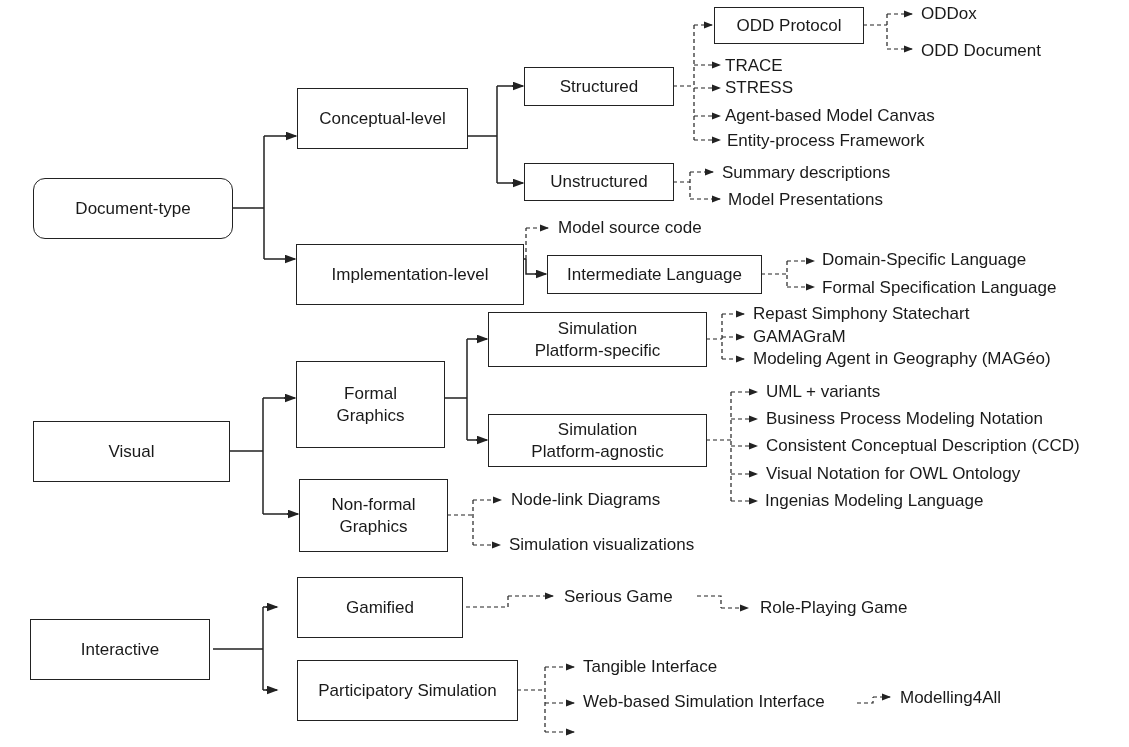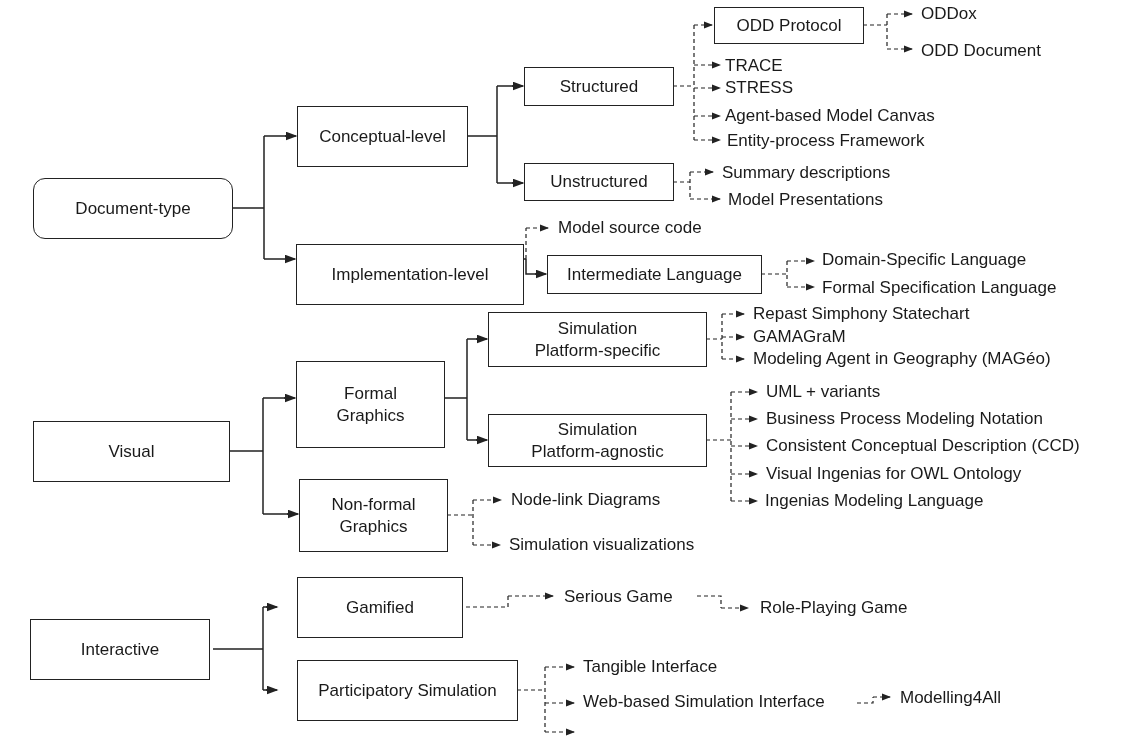--- a/index.html
+++ b/index.html
@@ -96,21 +96,21 @@
     <path d="M545,732 H574" marker-end="url(#arr)"></path>
     <path d="M857,703 H873 V697"></path>
     <path d="M873,697 H890" marker-end="url(#arr)"></path>
   </g>
 </svg>
 
 <div class="box" style="left:33px;top:178px;width:200px;height:61px;border-radius:12px;">Document-type</div>
 <div class="box" style="left:33px;top:421px;width:197px;height:61px;">Visual</div>
 <div class="box" style="left:30px;top:619px;width:180px;height:61px;">Interactive</div>
 
-<div class="box" style="left:297px;top:106px;width:171px;height:61px;">Conceptual-level</div>
+<div class="box" style="left:297px;top:88px;width:171px;height:61px;">Conceptual-level</div>
 <div class="box" style="left:296px;top:244px;width:228px;height:61px;">Implementation-level</div>
 <div class="box" style="left:524px;top:67px;width:150px;height:39px;">Structured</div>
 <div class="box" style="left:524px;top:163px;width:150px;height:38px;">Unstructured</div>
 <div class="box" style="left:714px;top:7px;width:150px;height:37px;">ODD Protocol</div>
 
 <div class="leaf" style="left:921px;top:4px;">ODDox</div>
 <div class="leaf" style="left:921px;top:41px;">ODD Document</div>
 <div class="leaf" style="left:725px;top:56px;">TRACE</div>
 <div class="leaf" style="left:725px;top:78px;">STRESS</div>
 <div class="leaf" style="left:725px;top:106px;">Agent-based Model Canvas</div>
@@ -131,21 +131,21 @@
 Platform-specific</div>
 <div class="box" style="left:488px;top:414px;width:219px;height:53px;">Simulation
 Platform-agnostic</div>
 
 <div class="leaf" style="left:753px;top:304px;">Repast Simphony Statechart</div>
 <div class="leaf" style="left:753px;top:327px;">GAMAGraM</div>
 <div class="leaf" style="left:753px;top:349px;">Modeling Agent in Geography (MAGéo)</div>
 <div class="leaf" style="left:766px;top:382px;">UML + variants</div>
 <div class="leaf" style="left:766px;top:409px;">Business Process Modeling Notation</div>
 <div class="leaf" style="left:766px;top:436px;">Consistent Conceptual Description (CCD)</div>
-<div class="leaf" style="left:766px;top:464px;">Visual Ingenias for OWL Ontology</div>
+<div class="leaf" style="left:766px;top:464px;">Visual Notation for OWL Ontology</div>
 <div class="leaf" style="left:765px;top:491px;">Ingenias Modeling Language</div>
 <div class="leaf" style="left:511px;top:490px;">Node-link Diagrams</div>
 <div class="leaf" style="left:509px;top:535px;">Simulation visualizations</div>
 
 <div class="box" style="left:297px;top:577px;width:166px;height:61px;">Gamified</div>
 <div class="box" style="left:297px;top:660px;width:221px;height:61px;">Participatory Simulation</div>
 <div class="leaf" style="left:564px;top:587px;">Serious Game</div>
 <div class="leaf" style="left:760px;top:598px;">Role-Playing Game</div>
 <div class="leaf" style="left:583px;top:657px;">Tangible Interface</div>
 <div class="leaf" style="left:583px;top:692px;">Web-based Simulation Interface</div>

